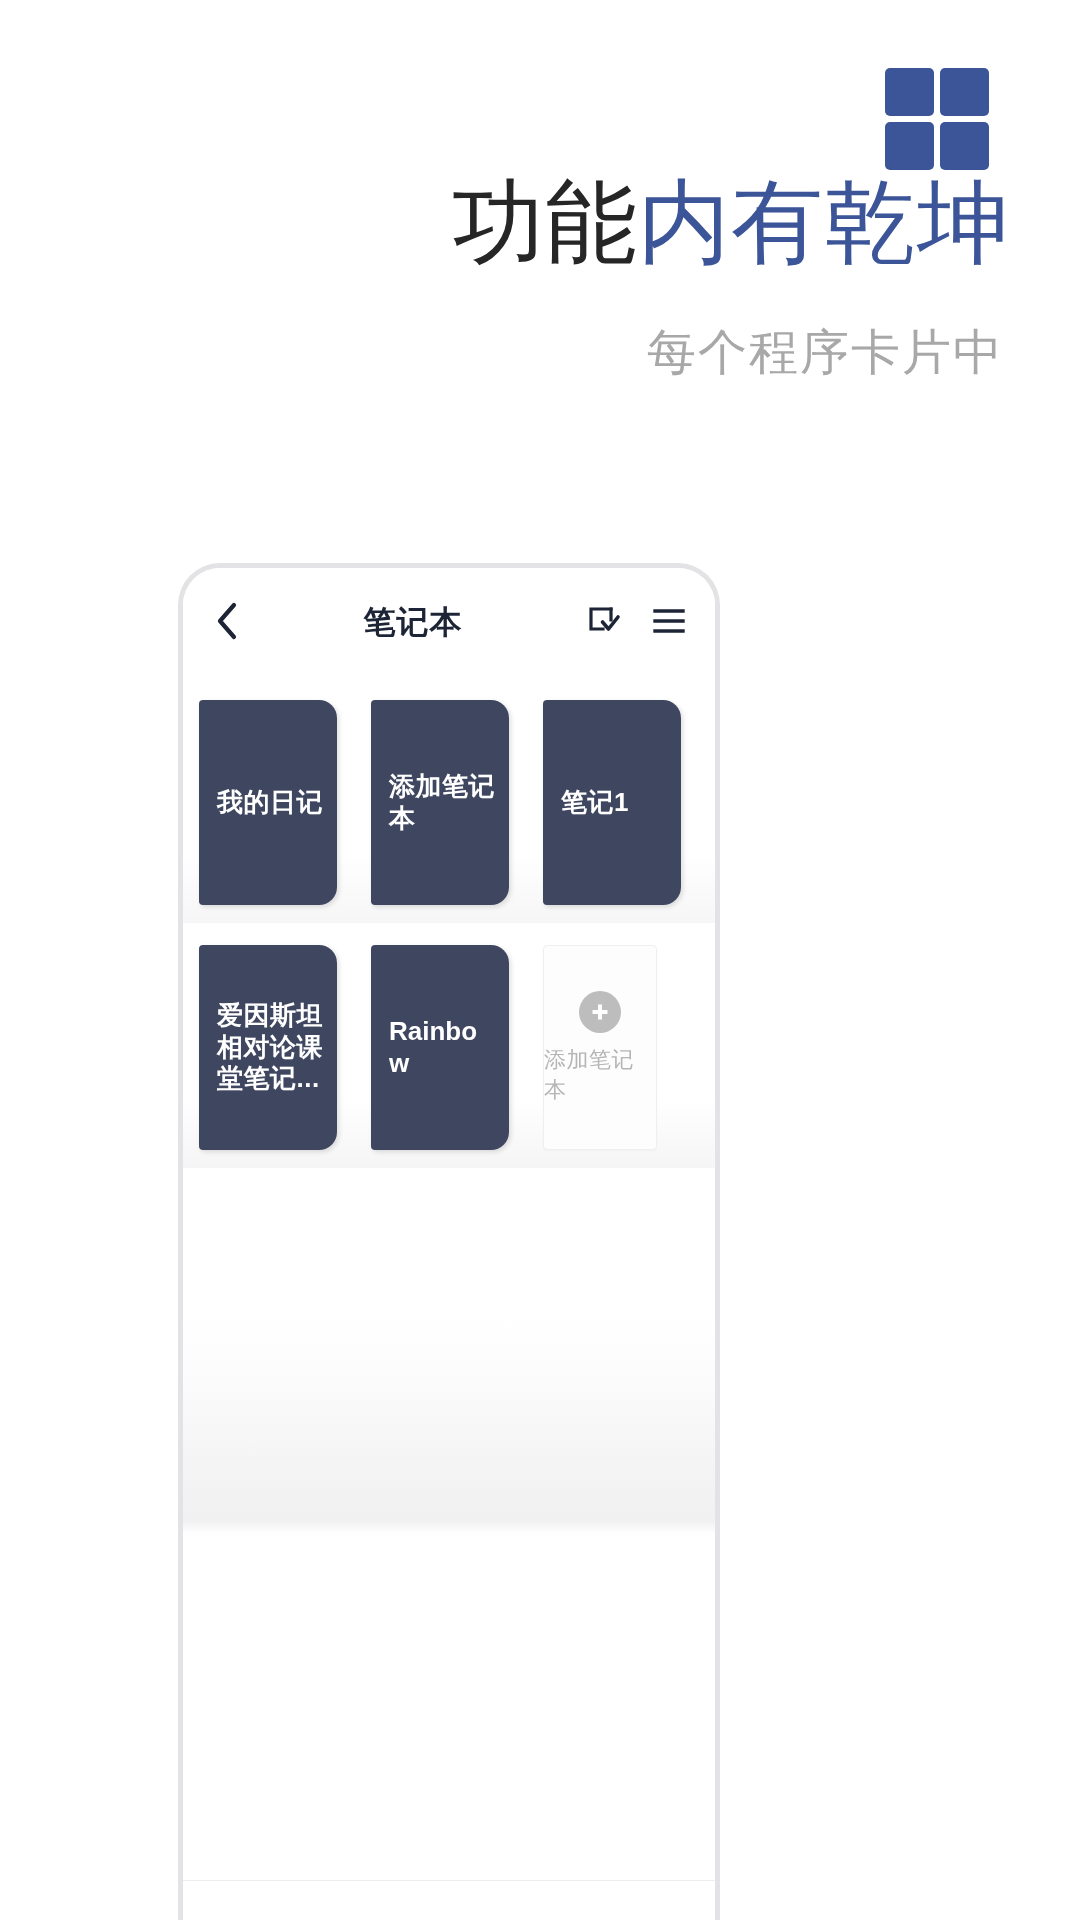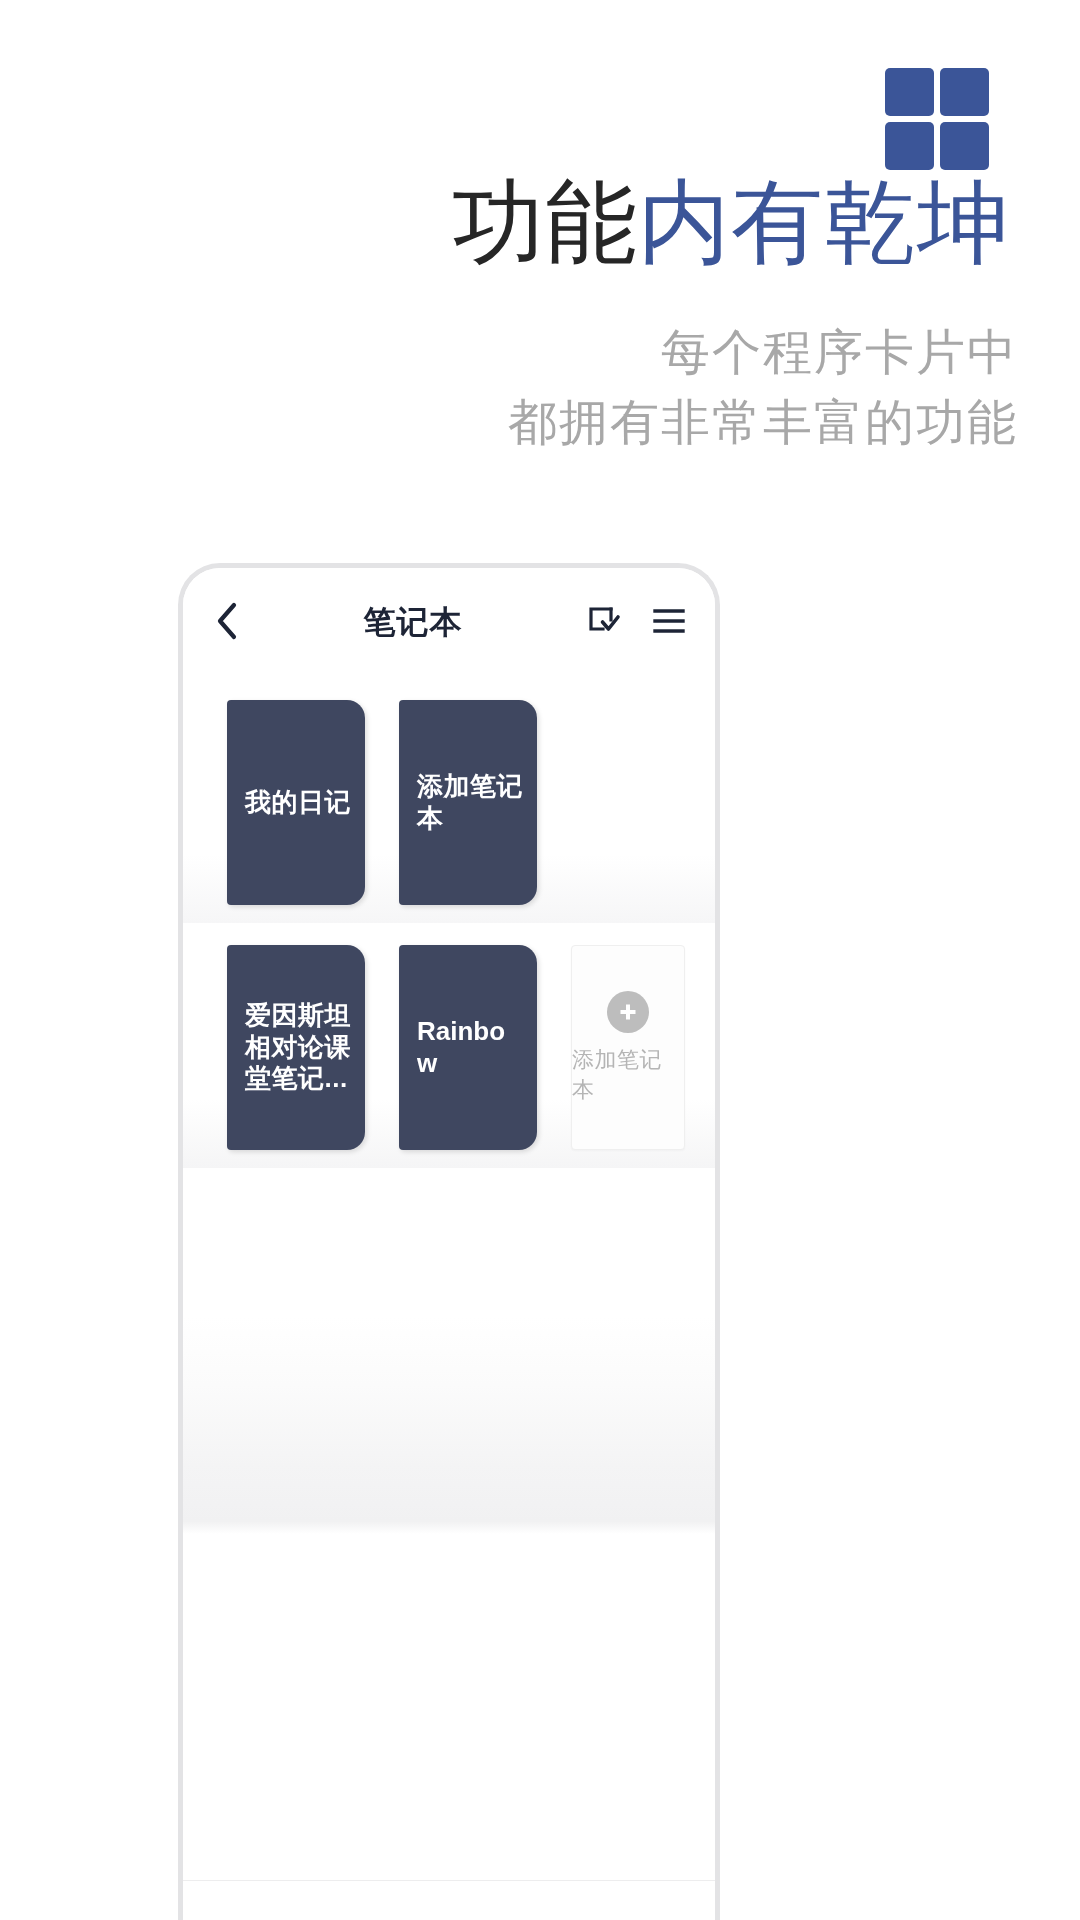--- a/index.html
+++ b/index.html
@@ -45,21 +45,21 @@
     letter-spacing: 1px;
     white-space: nowrap;
   }
   #headline .part-dark { color: #262626; }
   #headline .part-accent { color: #3b5598; }
 
   
   #subtitle {
     position: absolute;
     top: 318px;
-    right: 62px;
+    right: 76px;
     text-align: right;
     color: #a8a8a8;
     font-size: 49px;
     line-height: 1.42;
     font-weight: 400;
     letter-spacing: 2px;
   }
   #subtitle div { white-space: nowrap; }
 
   
@@ -125,21 +125,21 @@
   }
 
   
   #notebook-area {
     background: linear-gradient(180deg, #ffffff 0%, #fafafa 40%, #f2f2f3 100%);
     padding: 0 0 0 0;
   }
   .nb-row {
     display: flex;
     gap: 34px;
-    padding: 22px 30px 18px 44px;
+    padding: 22px 30px 18px 16px;
     background: #ffffff;
     position: relative;
   }
   .nb-row.row-1 {
     background: linear-gradient(180deg,#ffffff 0%,#ffffff 72%,#f6f6f7 100%);
   }
   .nb-row.row-2 {
     background: linear-gradient(180deg,#ffffff 0%,#ffffff 72%,#f5f5f6 100%);
   }
   .nb-card {
@@ -220,21 +220,20 @@
   <div class="sq"></div>
   <div class="sq"></div>
   <div class="sq"></div>
   <div class="sq"></div>
 </div>
 
 <div id="headline"><span class="part-dark">功能</span><span class="part-accent">内有乾坤</span></div>
 
 <div id="subtitle">
   <div>每个程序卡片中</div>
-  <div>都拥有非常丰富的功能</div>
 </div>
 
 <div id="phone-frame">
   <div id="phone-screen">
 
     <div id="app-bar">
 
       <div id="back-button">
         <span>
           <svg width="26" height="40" viewBox="0 0 26 40" fill="none">
@@ -269,20 +268,23 @@
 
     <div id="notebook-area">
 
       <div class="nb-row row-1">
         <div class="nb-card">
           <div class="nb-title">我的日记</div>
         </div>
         <div class="nb-card">
           <div class="nb-title">添加笔记本</div>
         </div>
+        <div class="nb-card">
+          <div class="nb-title">笔记1</div>
+        </div>
       </div>
 
       <div class="nb-row row-2">
         <div class="nb-card">
           <div class="nb-title">爱因斯坦相对论课堂笔记...</div>
         </div>
         <div class="nb-card">
           <div class="nb-title latin">Rainbow</div>
         </div>
         <div class="nb-add">

